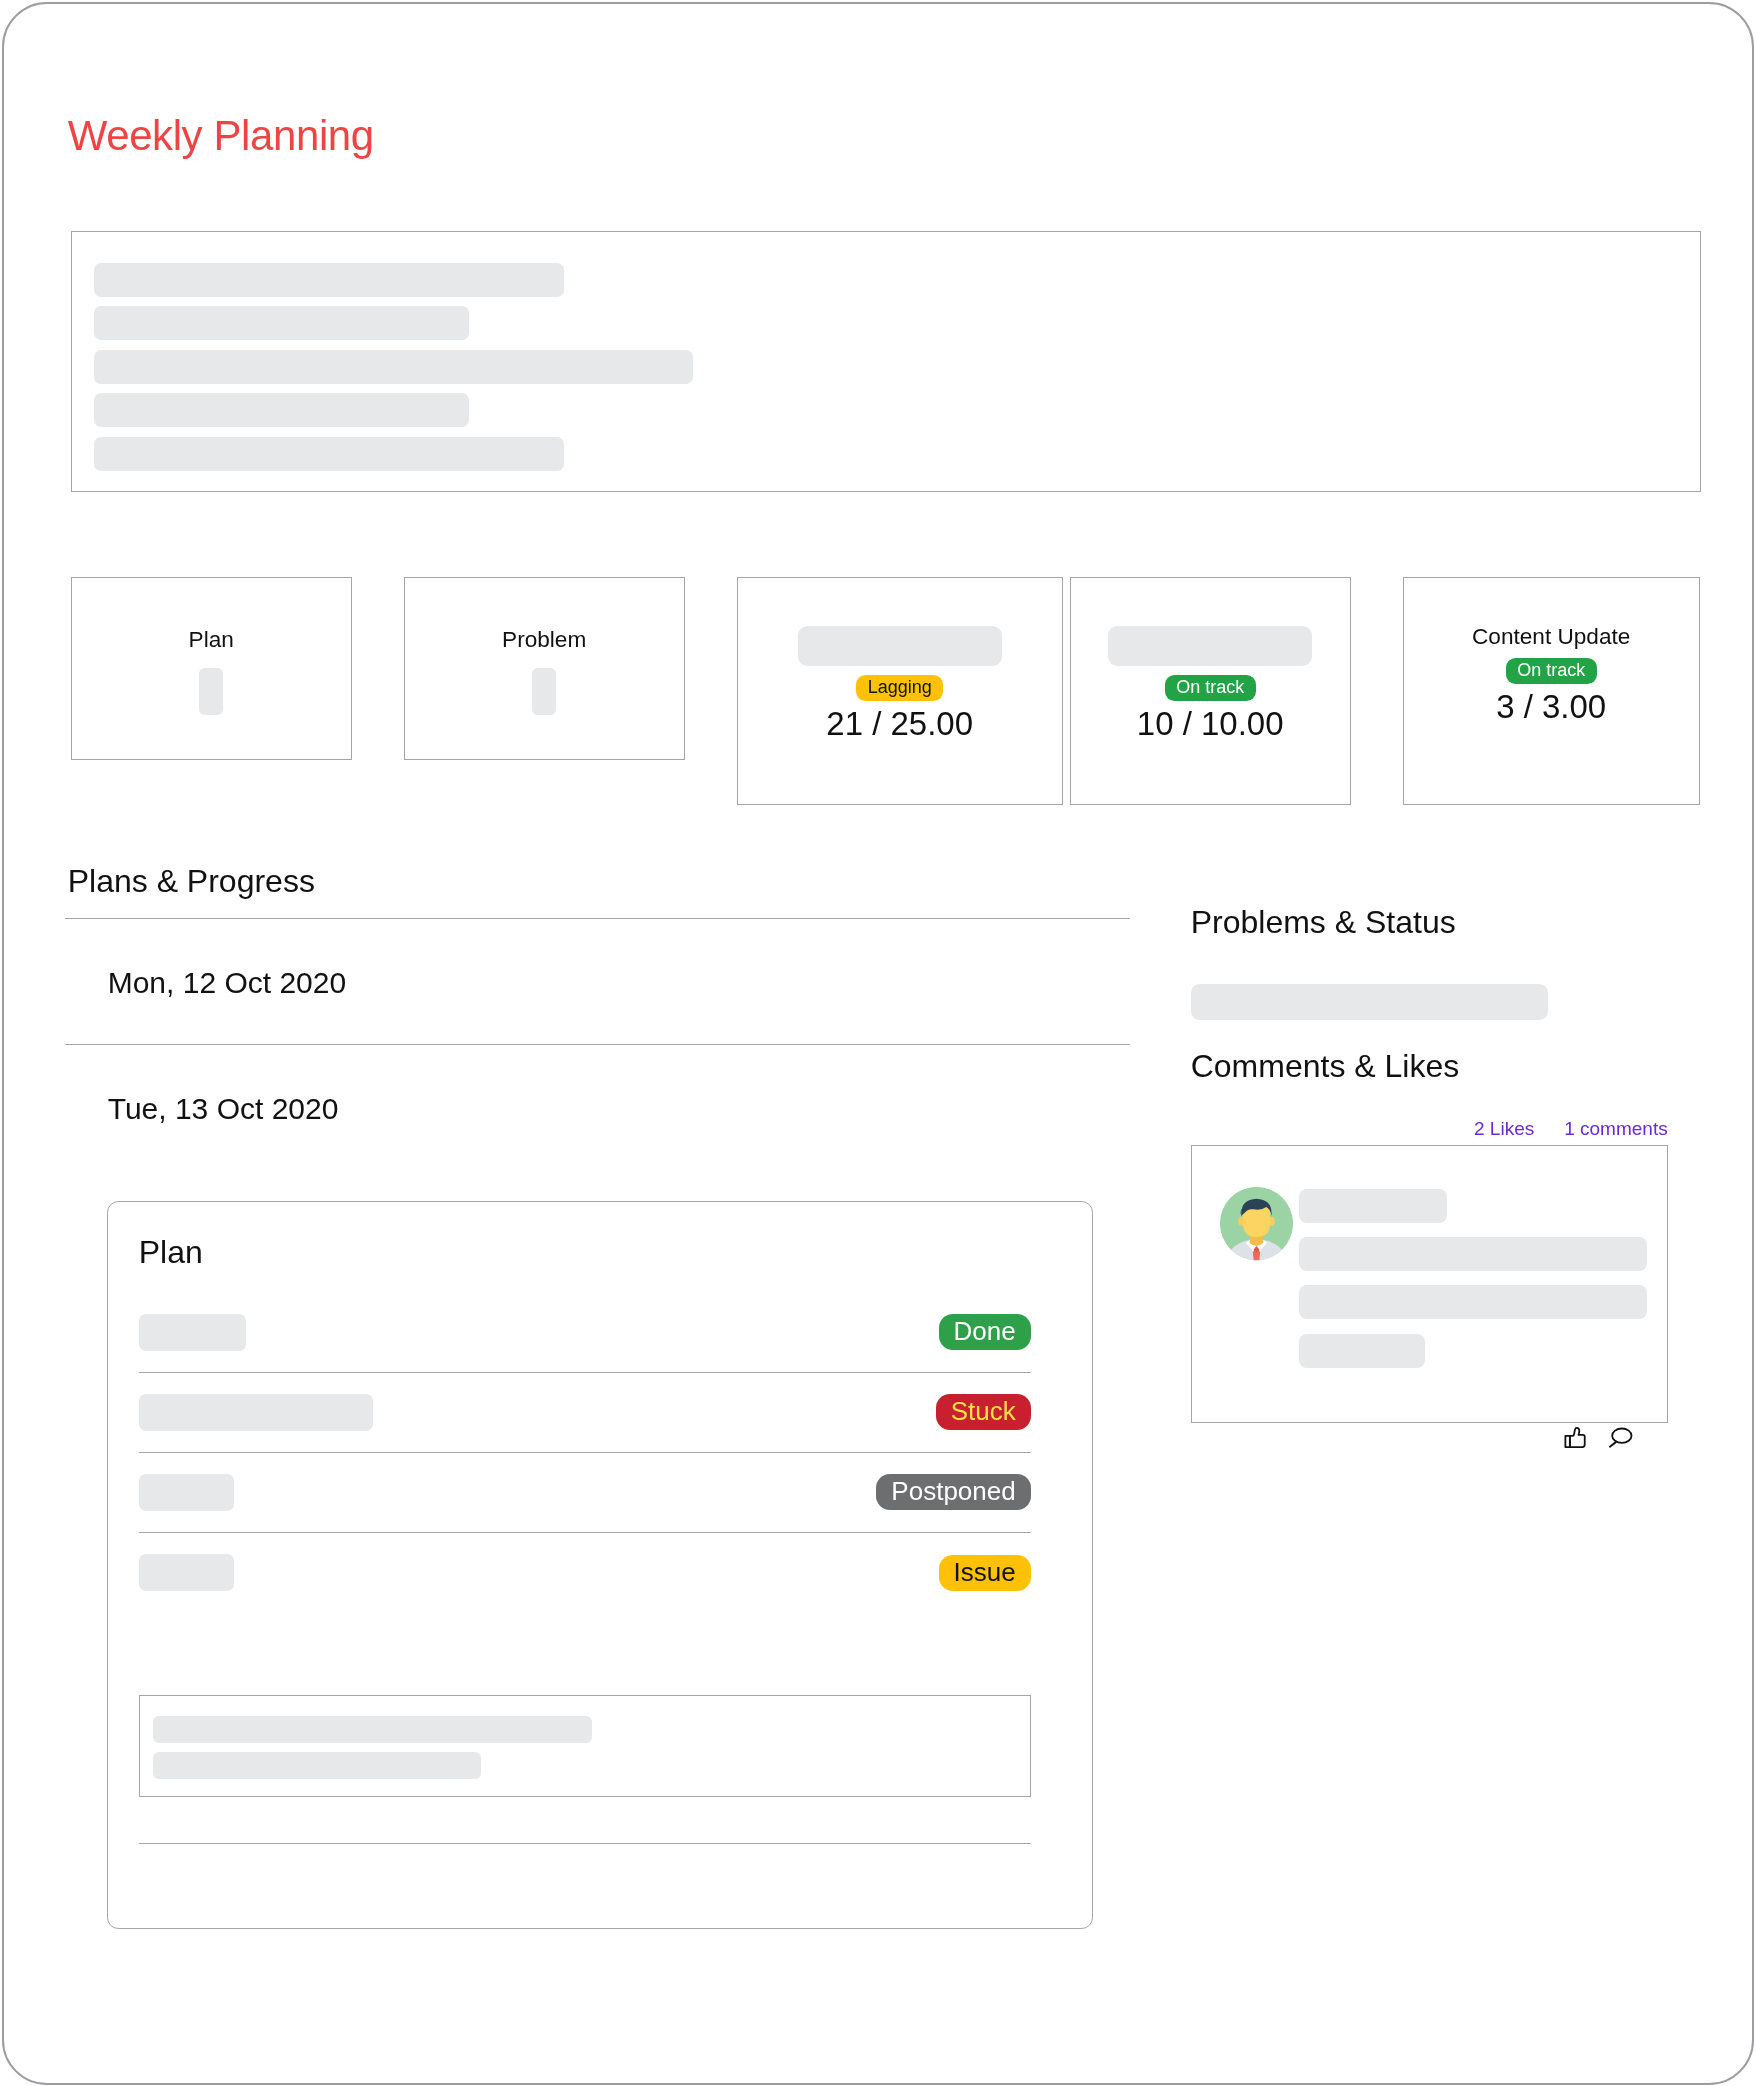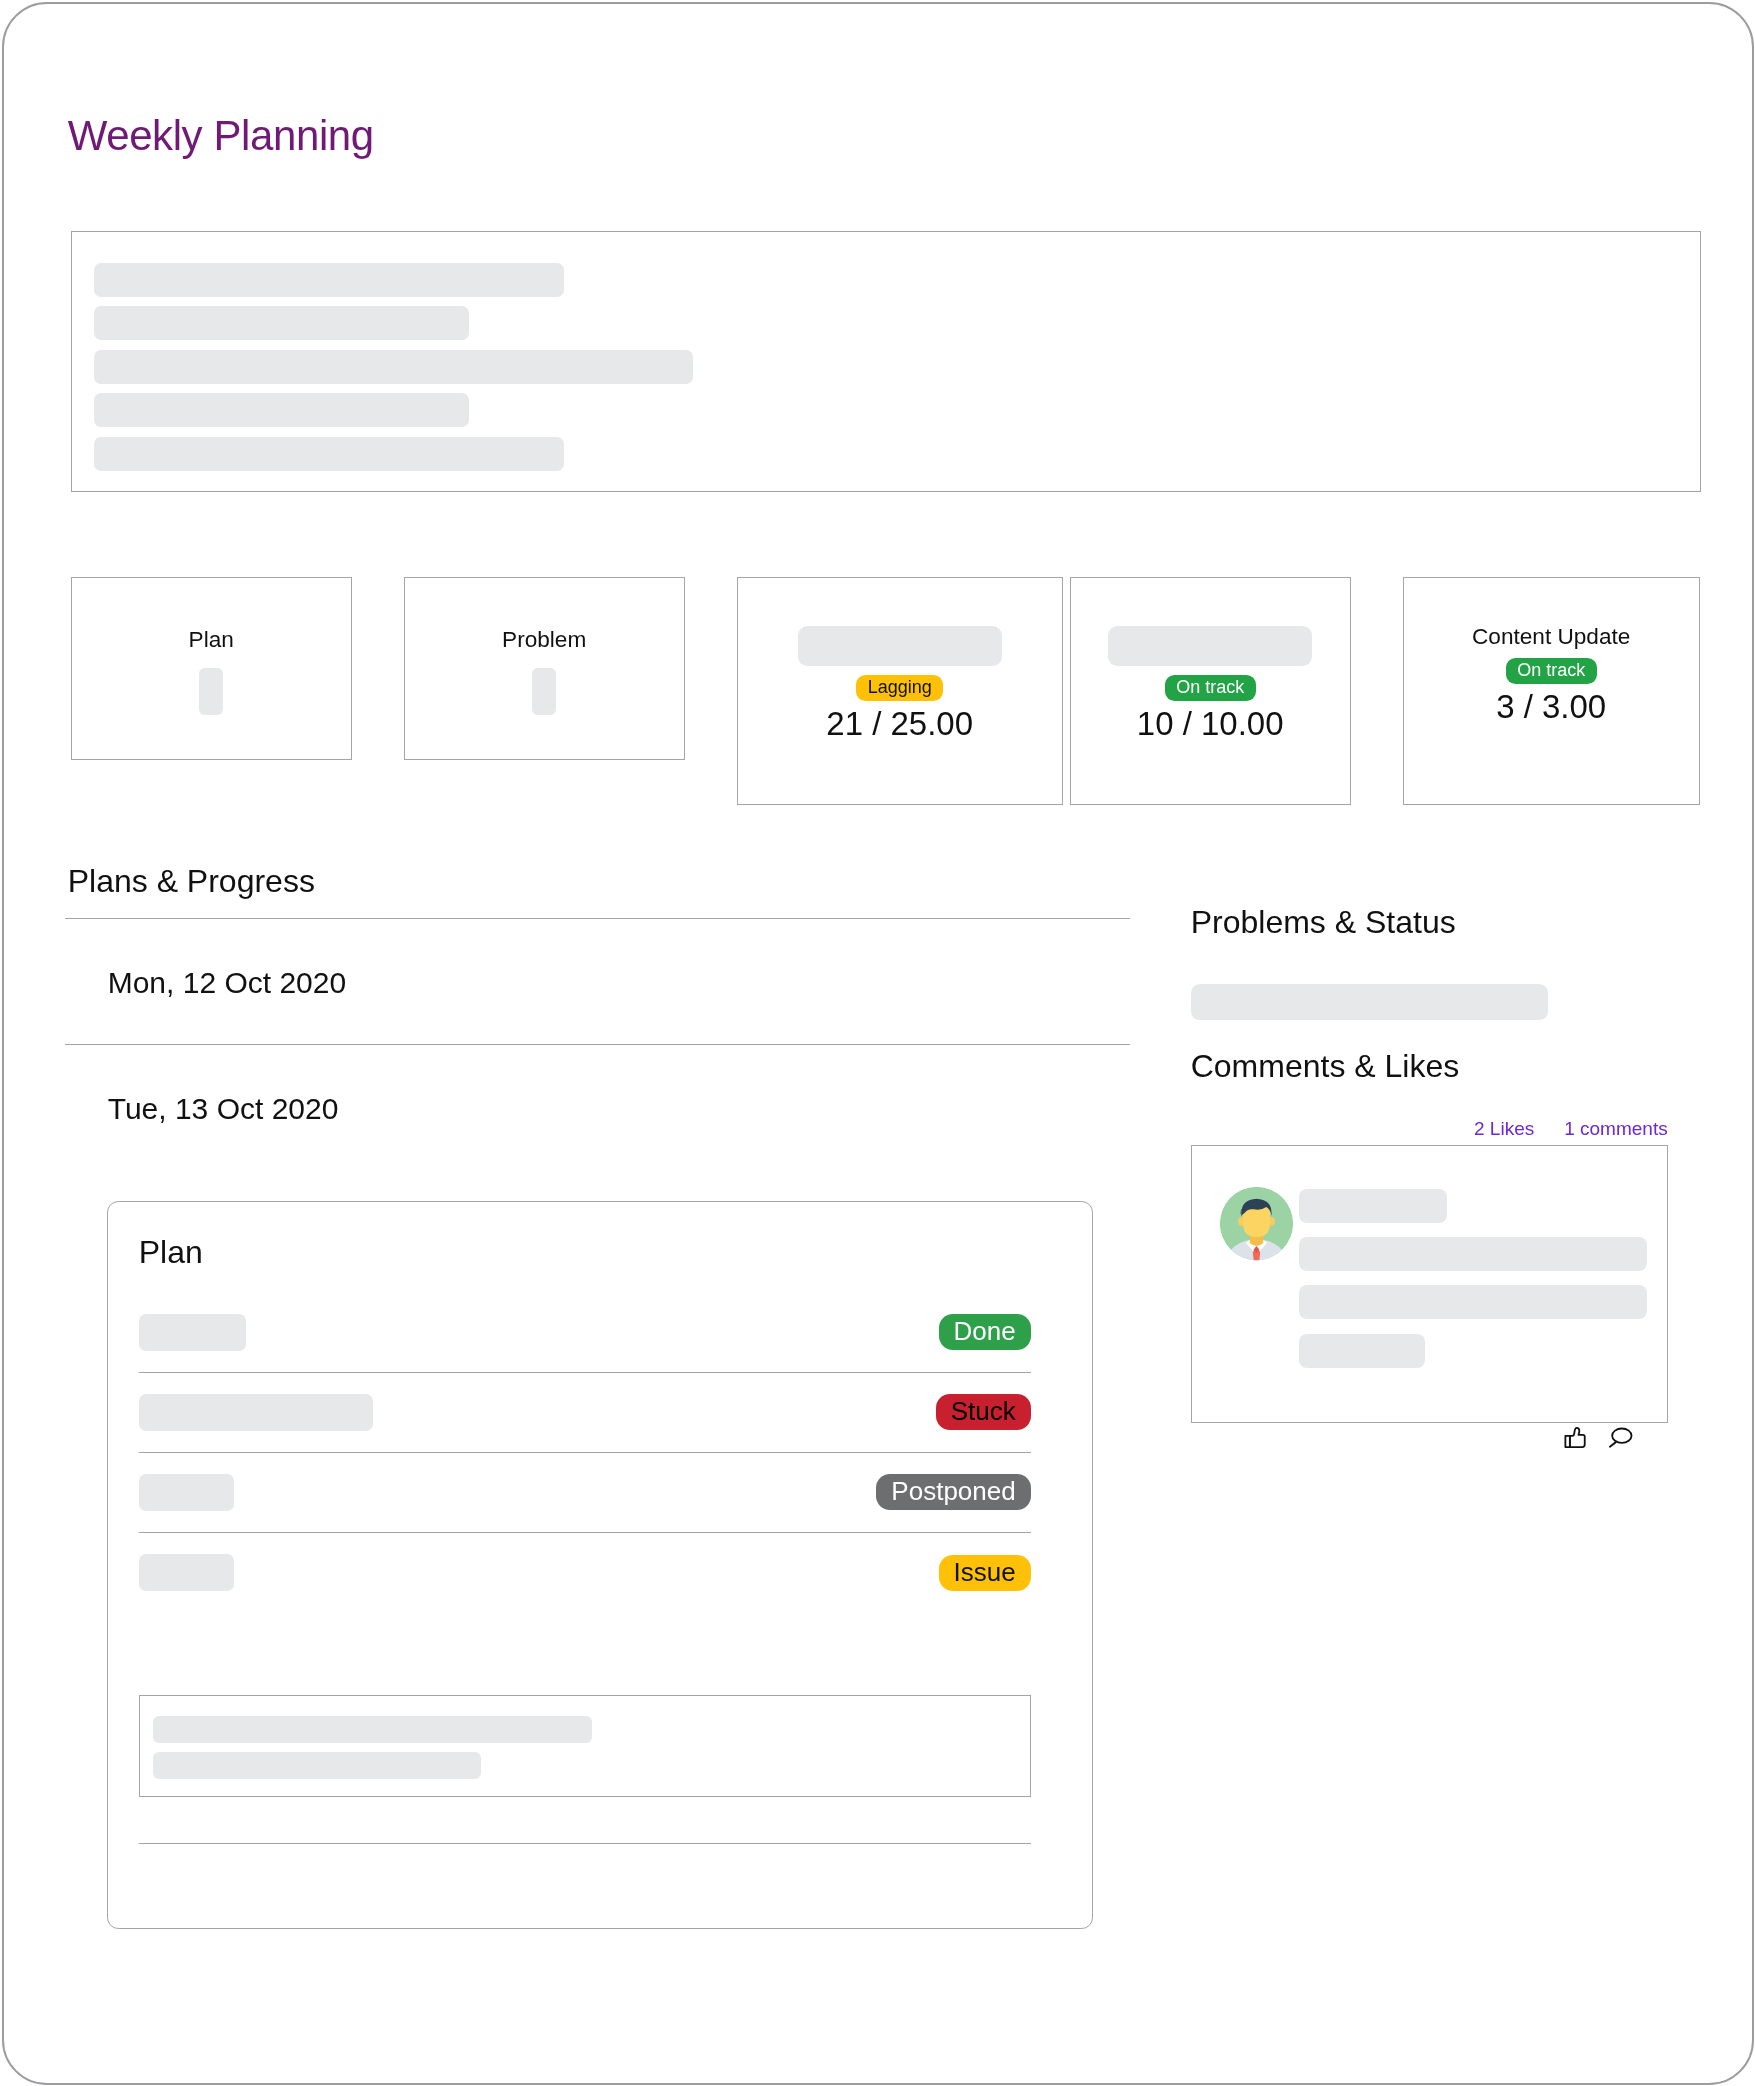--- a/index.html
+++ b/index.html
@@ -28,21 +28,21 @@
     background: #ffffff;
   }
 
   
   #page-title {
     position: absolute;
     left: 64px;
     top: 111px;
     font-size: 42px;
     font-weight: 400;
-    color: #701a75;
+    color: #ef4444;
     letter-spacing: -0.4px;
     white-space: nowrap;
     line-height: 1;
     text-align: right;
   }
 
   
   #intro-panel {
     position: absolute;
     left: 67px;
@@ -344,21 +344,21 @@
 
   <div id="plan-card">
     <div id="plan-card-title">Plan</div>
     <div class="task-list" id="task-list">
         <div class="task-row">
           <div class="task-skel" style="width: 107px;"></div>
           <div class="task-badge" style="background: rgb(46, 160, 74); color: rgb(255, 255, 255);">Done</div>
         </div>
         <div class="task-row">
           <div class="task-skel" style="width: 234px;"></div>
-          <div class="task-badge" style="background: rgb(200, 32, 46); color: #000000;">Stuck</div>
+          <div class="task-badge" style="background: rgb(200, 32, 46); color: #fde047;">Stuck</div>
         </div>
         <div class="task-row">
           <div class="task-skel" style="width: 95px;"></div>
           <div class="task-badge" style="background: rgb(109, 110, 112); color: rgb(255, 255, 255);">Postponed</div>
         </div>
         <div class="task-row">
           <div class="task-skel" style="width: 95px;"></div>
           <div class="task-badge" style="background: rgb(255, 193, 7); color: rgb(17, 17, 17);">Issue</div>
         </div>
       </div>

